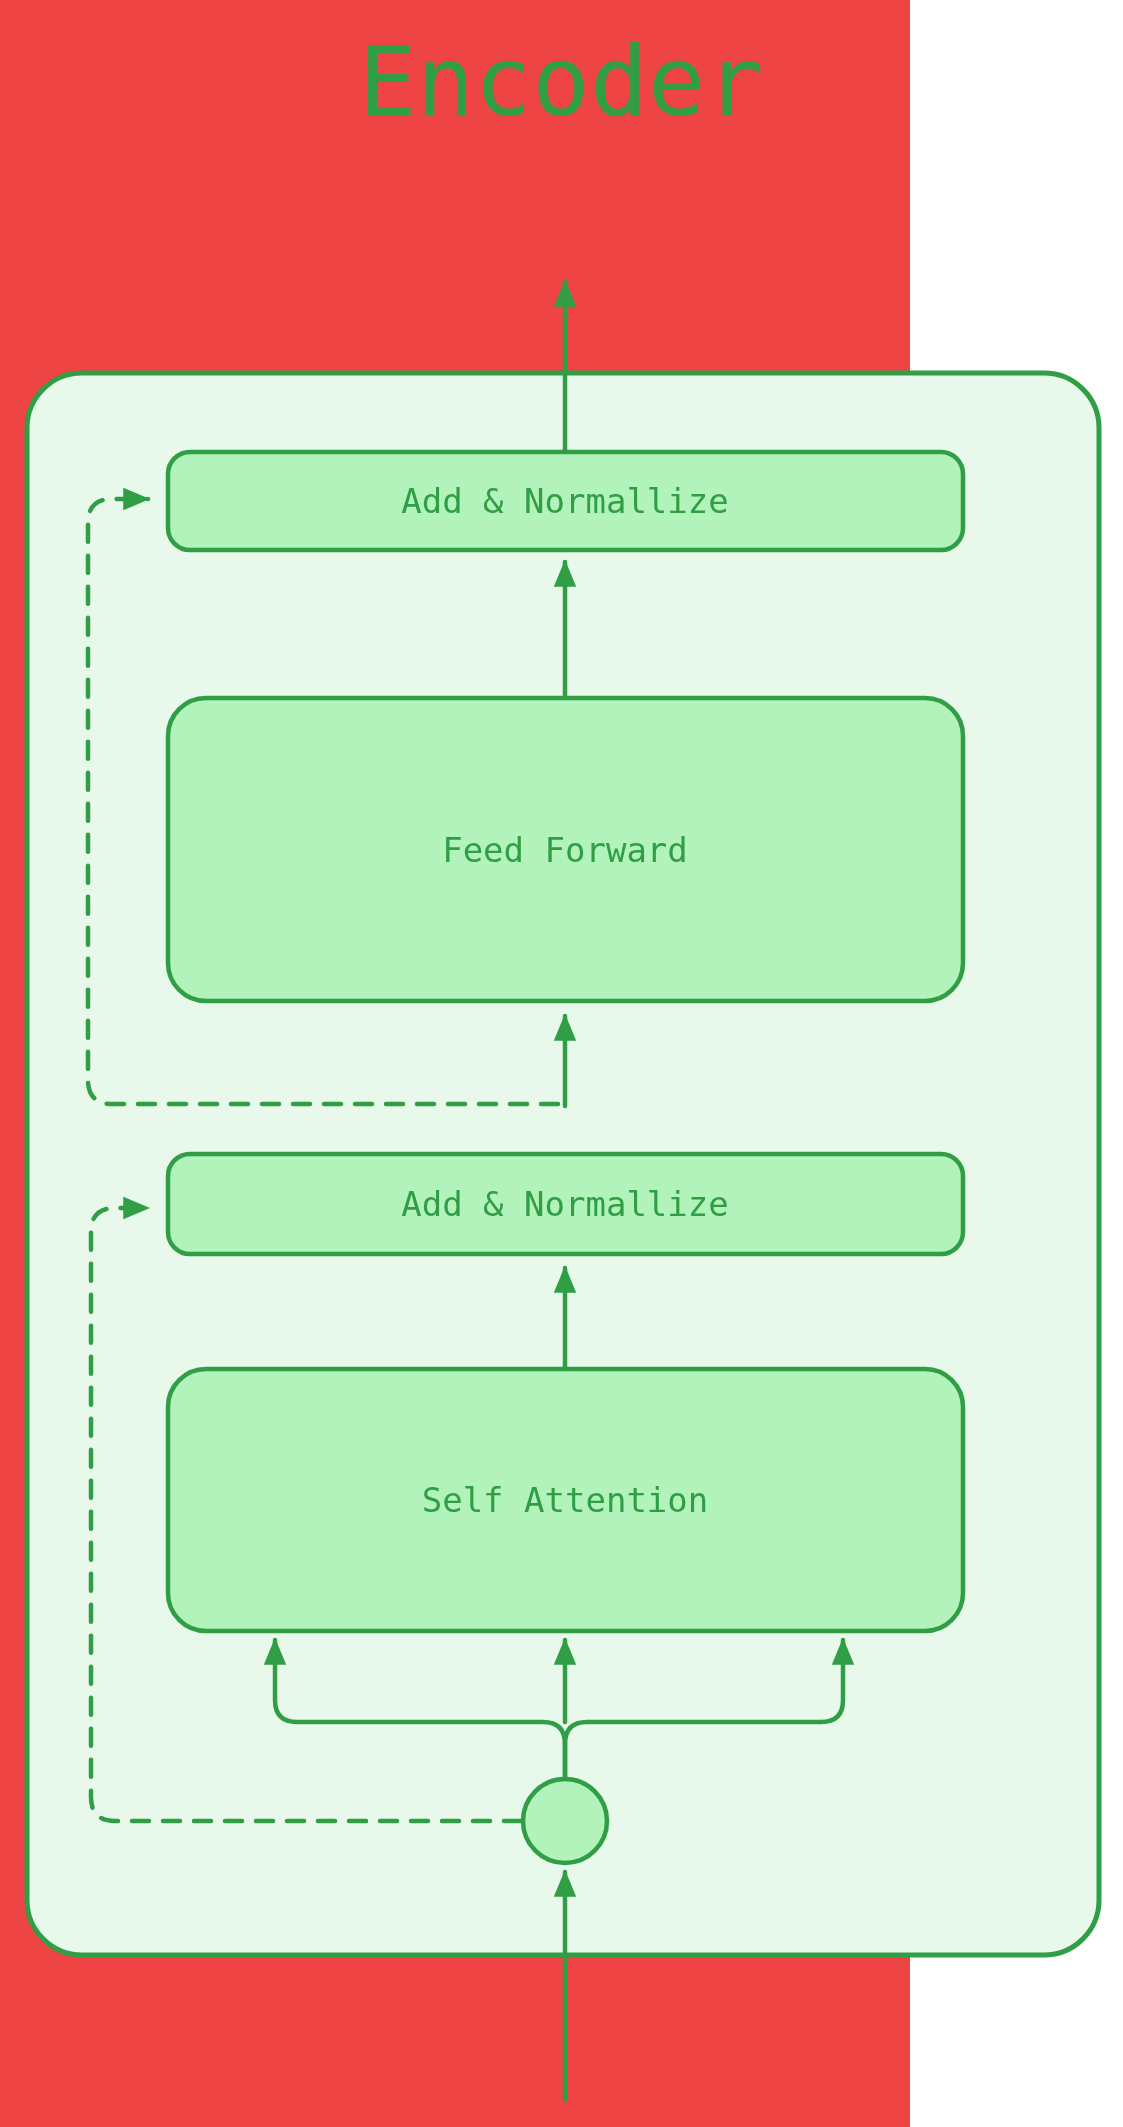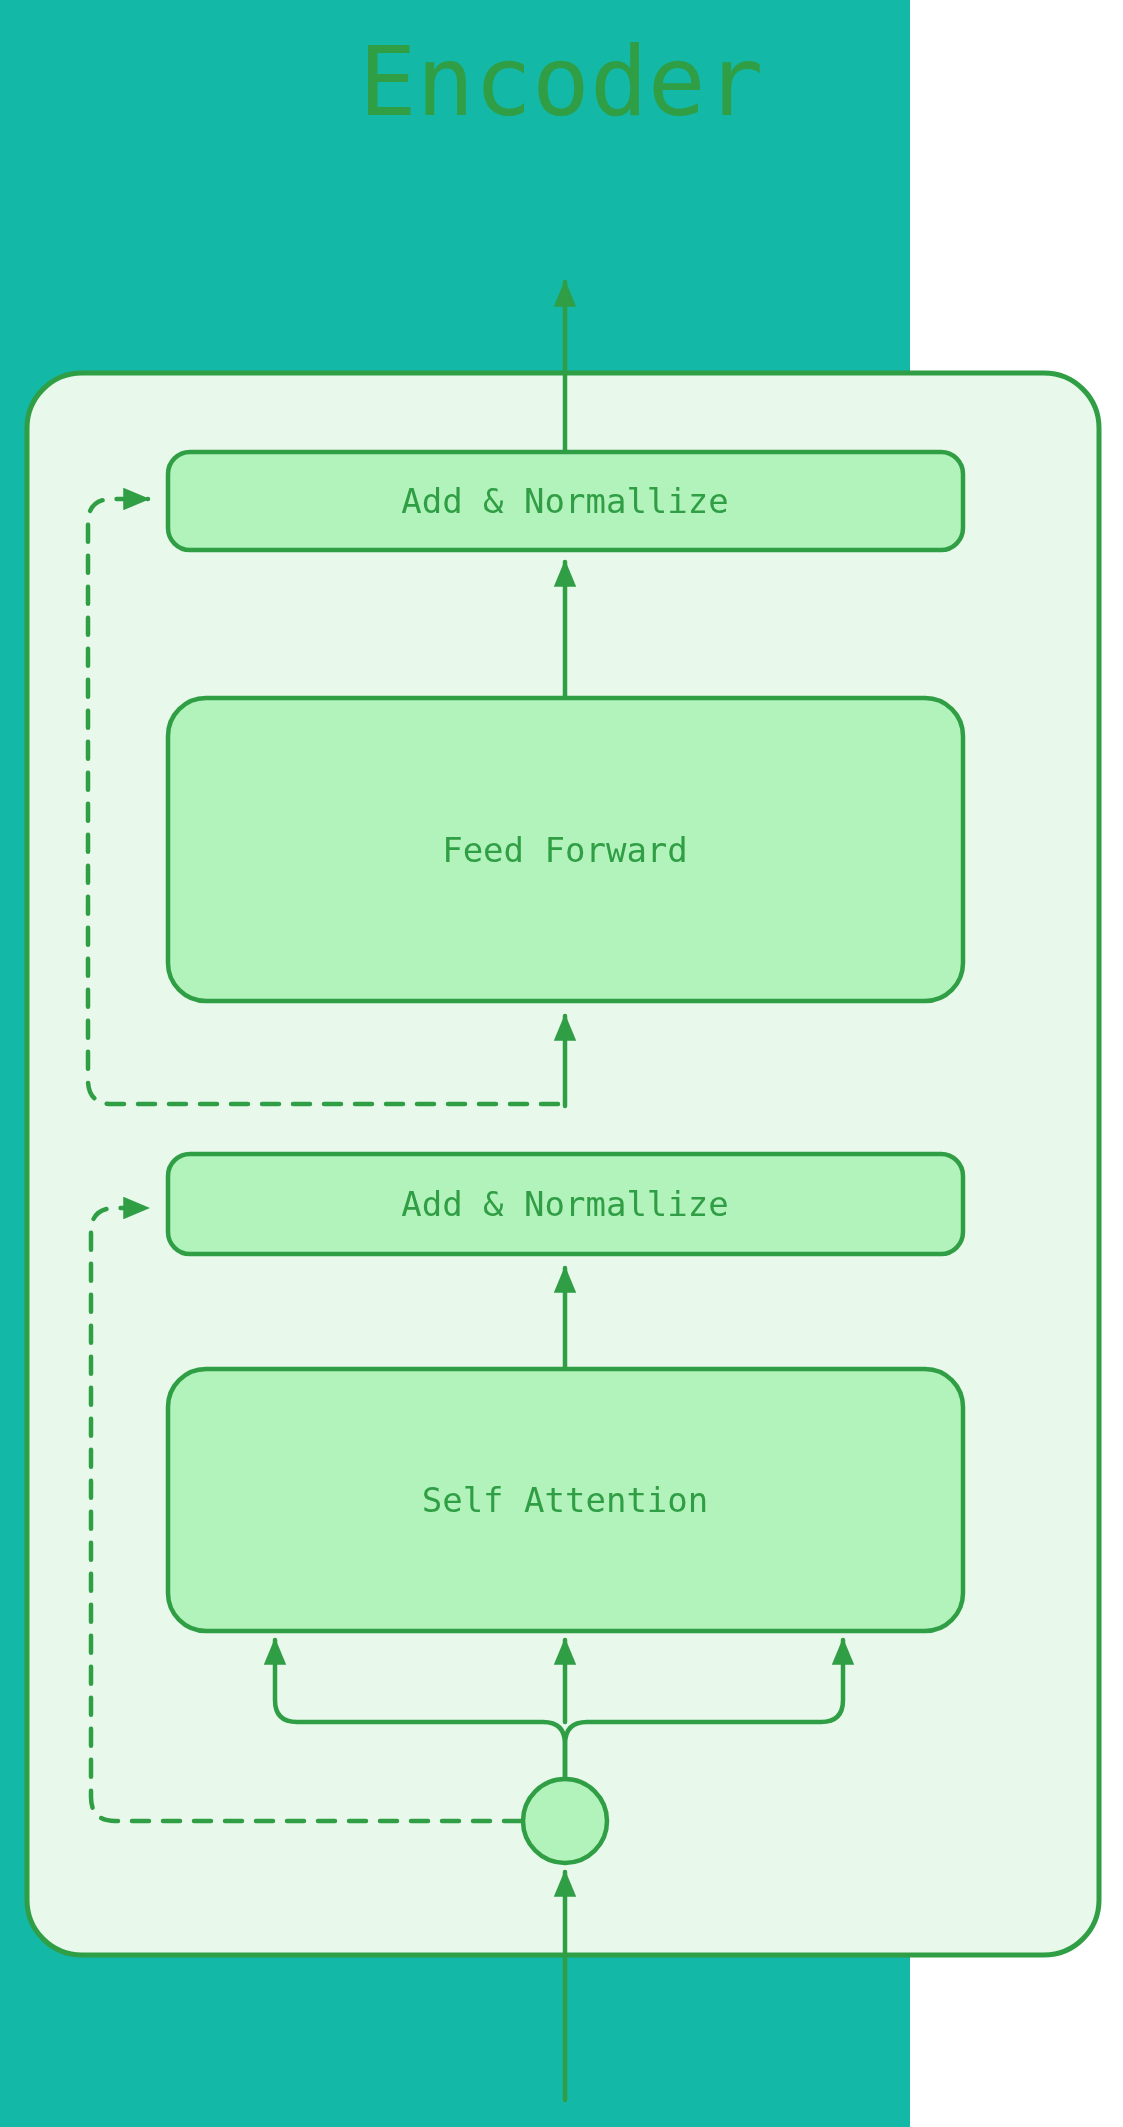--- a/index.html
+++ b/index.html
@@ -3,21 +3,21 @@
 <meta charset="utf-8">
 <style>
   html, body {
     margin: 0;
     padding: 0;
     background: #ffffff;
   }
   .canvas-wrap {
     width: 910px;
     height: 2127px;
-    background: #14b8a6;
+    background: #ef4444;
     text-align: center;
   }
   svg { display: block; }
 
   .title {
     font-family: "DejaVu Sans Mono", "Liberation Mono", monospace;
     font-size: 96px;
     text-anchor: middle;
     font-weight: 500;
   }

